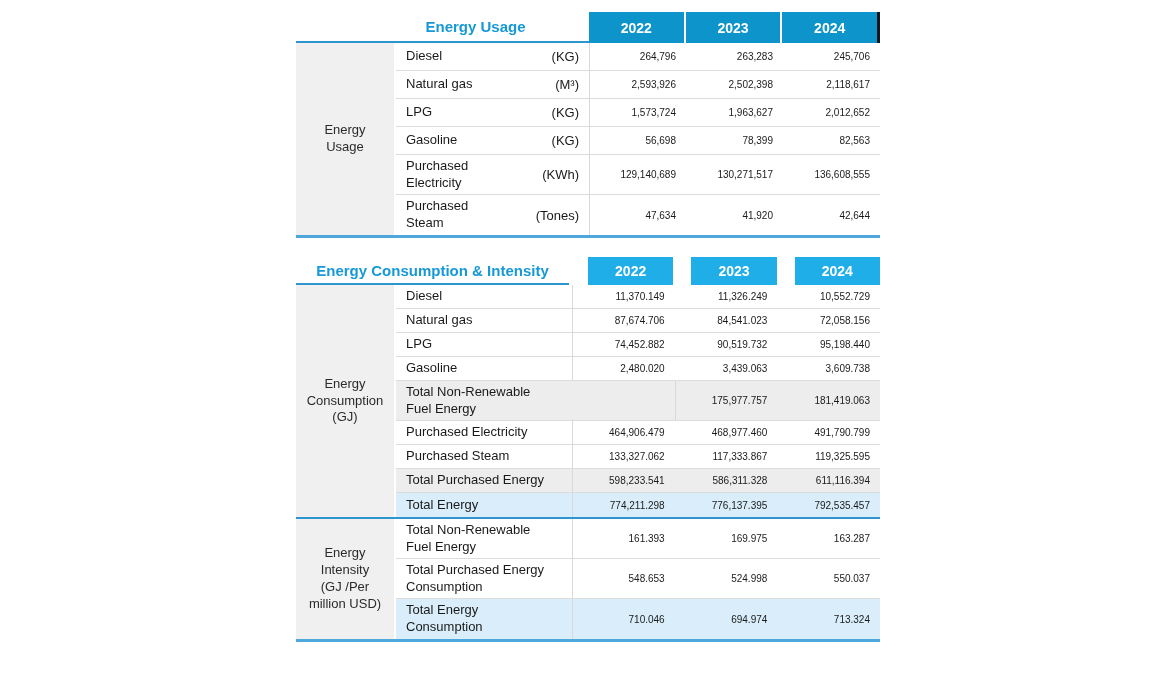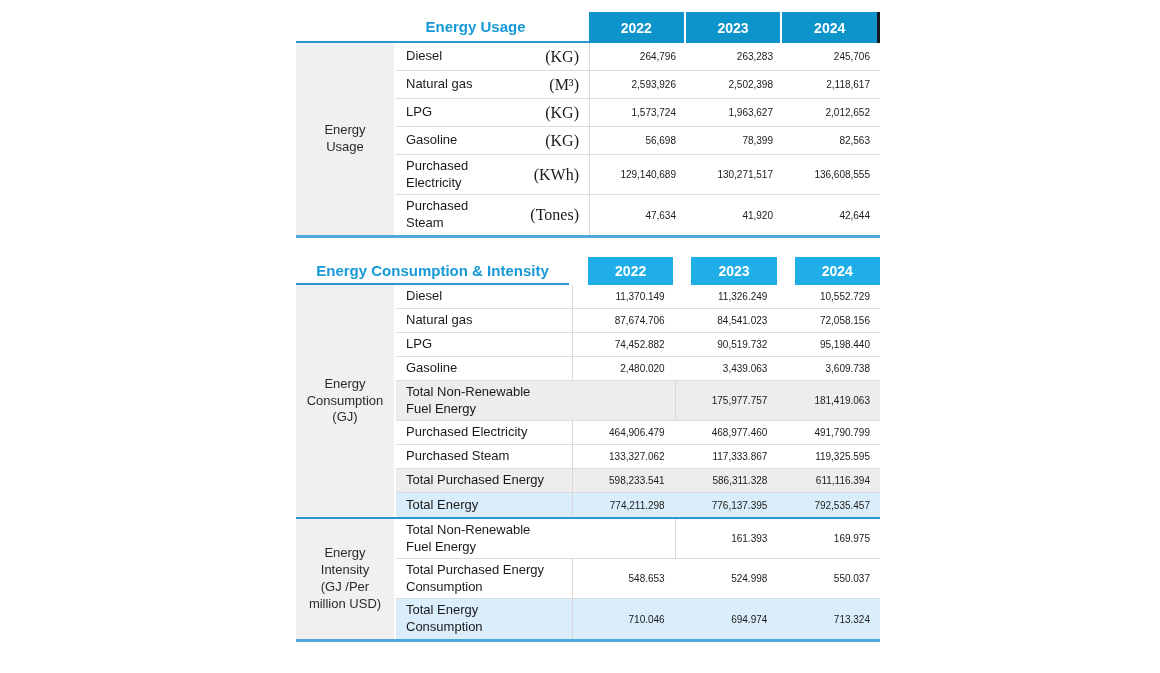--- a/index.html
+++ b/index.html
@@ -46,21 +46,21 @@
   #table-1 .row.tall { min-height:40px; }
   #table-2 .row { min-height:24px; }
   #table-2 .row.tall { min-height:40px; }
 
   .item-cell {
     flex:1; display:flex; align-items:center; padding-left:10px;
     font-size:13px; color:var(--text-dark); white-space:pre-line; line-height:1.3;
   }
   .unit-cell {
     width:66px; box-sizing:border-box; display:flex; align-items:center; justify-content:flex-end;
-    padding-right:10px; font-size:16px; color:var(--text-dark);font-family:Liberation Serif, serif;
+    padding-right:10px; font-size:13px; color:var(--text-dark);
   }
   .val-cell {
     box-sizing:border-box; display:flex; align-items:center; justify-content:flex-end;
     padding-right:10px; font-size:10px; color:var(--text-dark);
   }
   #table-1 .val-cell { width:97px; }
   #table-2 .val-cell { width:102.67px; }
   .unit-cell + .val-cell, .item-cell + .val-cell { border-left:1px solid #d9d9d9; }
 
   .bg-white { background:#ffffff; }
@@ -210,20 +210,21 @@
             <div class="label-cell">Energy
 Intensity
 (GJ /Per
 million USD)</div>
             <div class="rows">
               <div class="row bg-white tall">
                 <div class="item-cell">Total Non-Renewable
 Fuel Energy</div>
                 <div class="val-cell">161.393</div>
                 <div class="val-cell">169.975</div>
+                <div class="val-cell">163.287</div>
               </div>
               <div class="row bg-white tall">
                 <div class="item-cell">Total Purchased Energy
 Consumption</div>
                 <div class="val-cell">548.653</div>
                 <div class="val-cell">524.998</div>
                 <div class="val-cell">550.037</div>
               </div>
               <div class="row bg-blue tall">
                 <div class="item-cell">Total Energy

